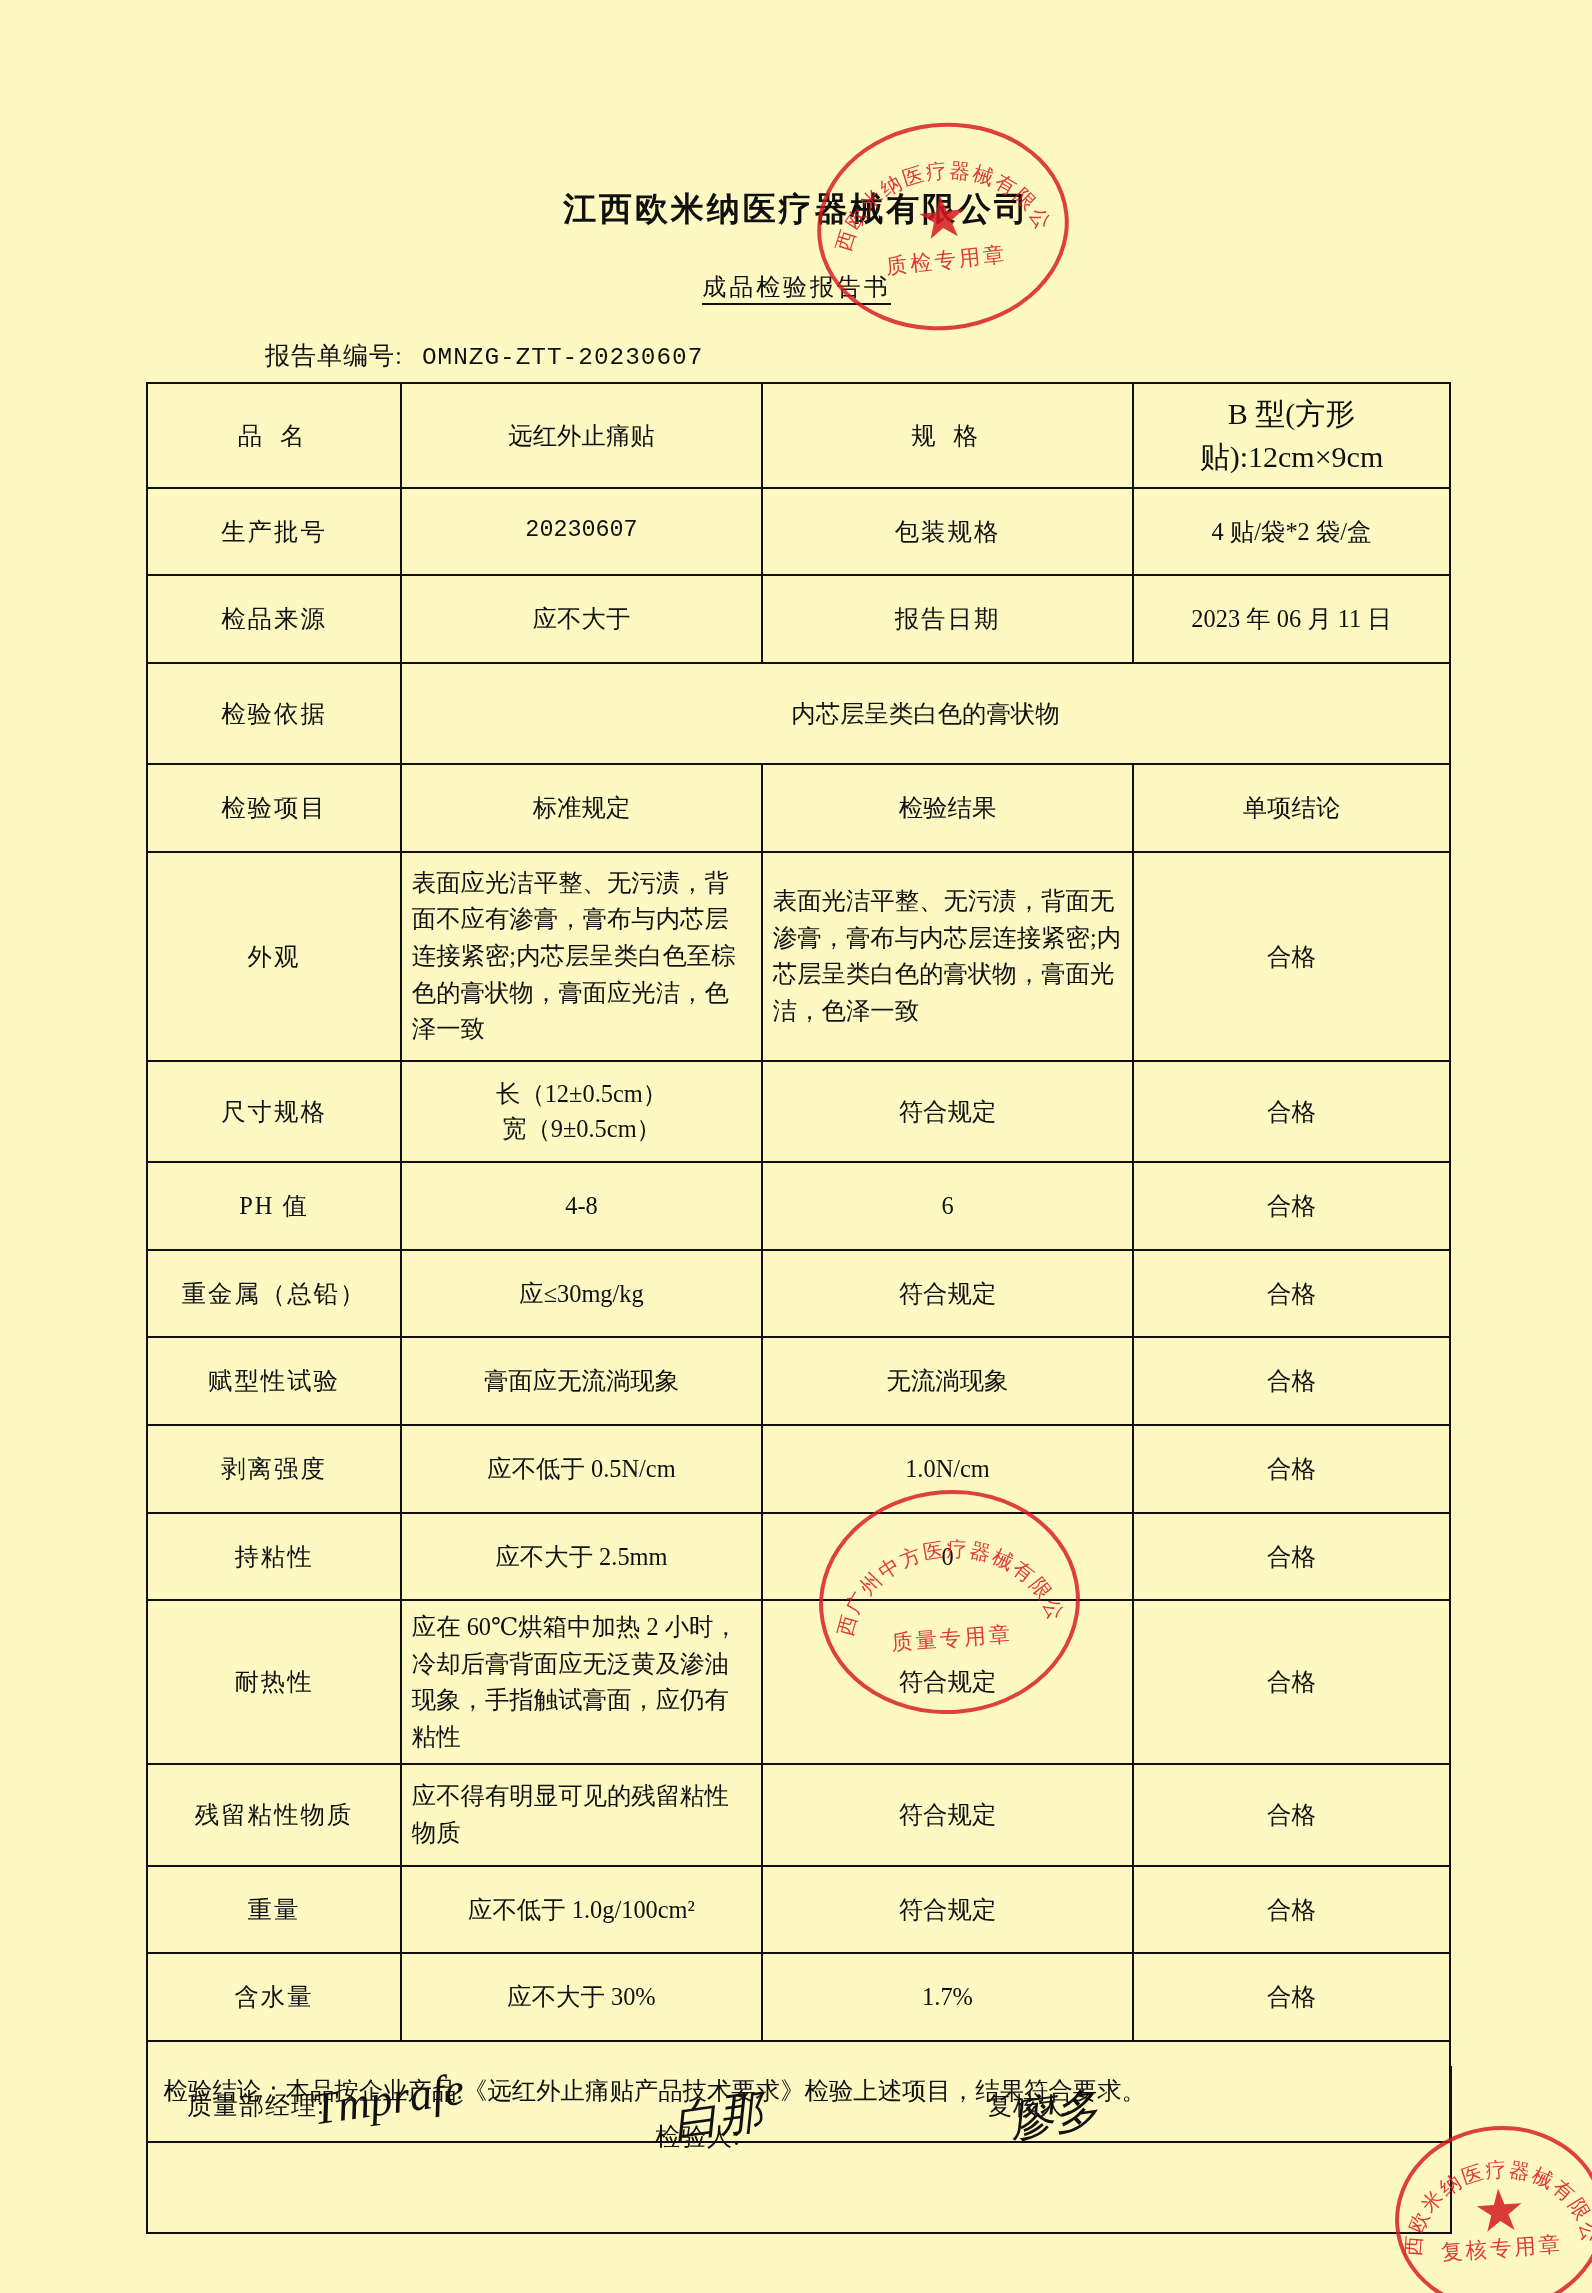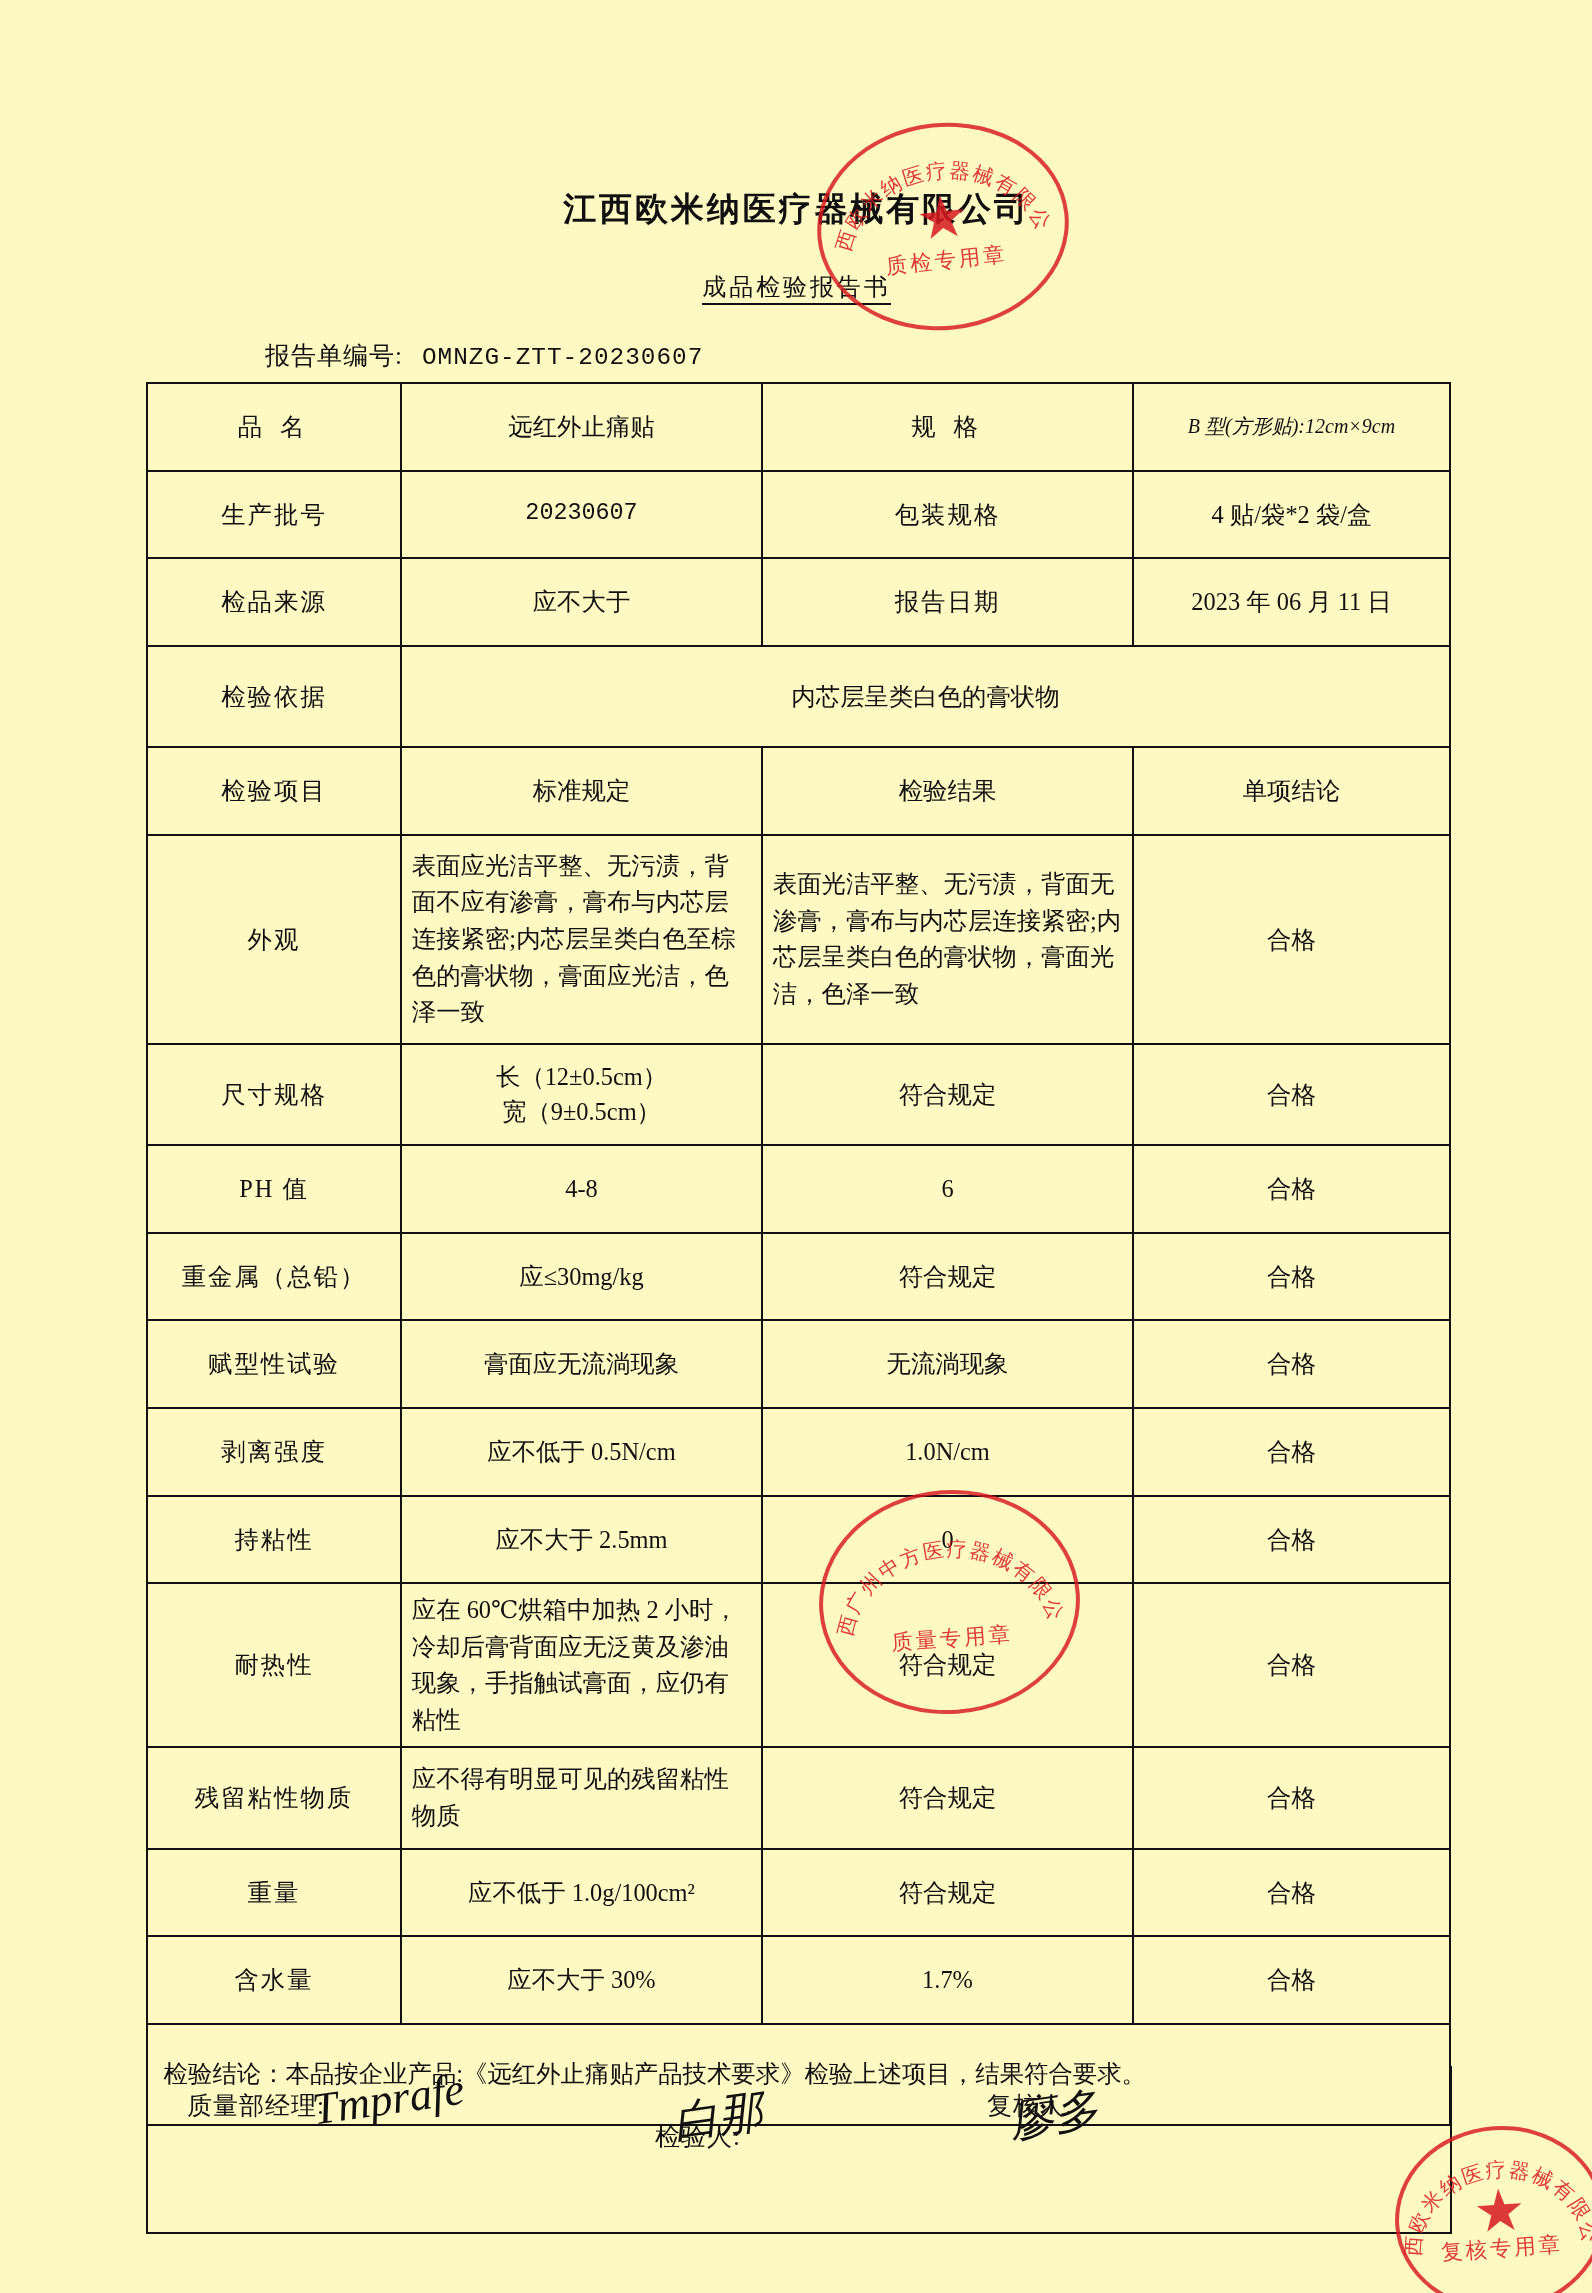--- a/index.html
+++ b/index.html
@@ -36,21 +36,21 @@
     line-height:1.45;
     vertical-align:middle;
     text-align:center;
   }
   .c1{width:254px;}
   .c2{width:361px;}
   .c3{width:371px;}
   .c4{width:317px;}
   .lbl{letter-spacing:5.9px;font-weight:500;border-radius:18px;}
   .lbl-tight{letter-spacing:2px;font-weight:500;}
-  .small{font-size:20px;font-style:italic;}
+  .small{font-size:30px;}
   .mono{font-family:"Liberation Mono","DejaVu Sans Mono",monospace;font-size:23.4px;letter-spacing:0px;}
   .tall{height:191px;}
   .h-reg{height:70px;}
   .h-mid{height:84px;}
   .just{text-align:left;line-height:1.5;}
   .concl{font-size:24.4px;text-align:left;line-height:1.5;padding:13.7px 15.6px;}
 
   
   .sig-row{
     position:absolute;left:146px;top:2066px;width:1302px;height:166px;

